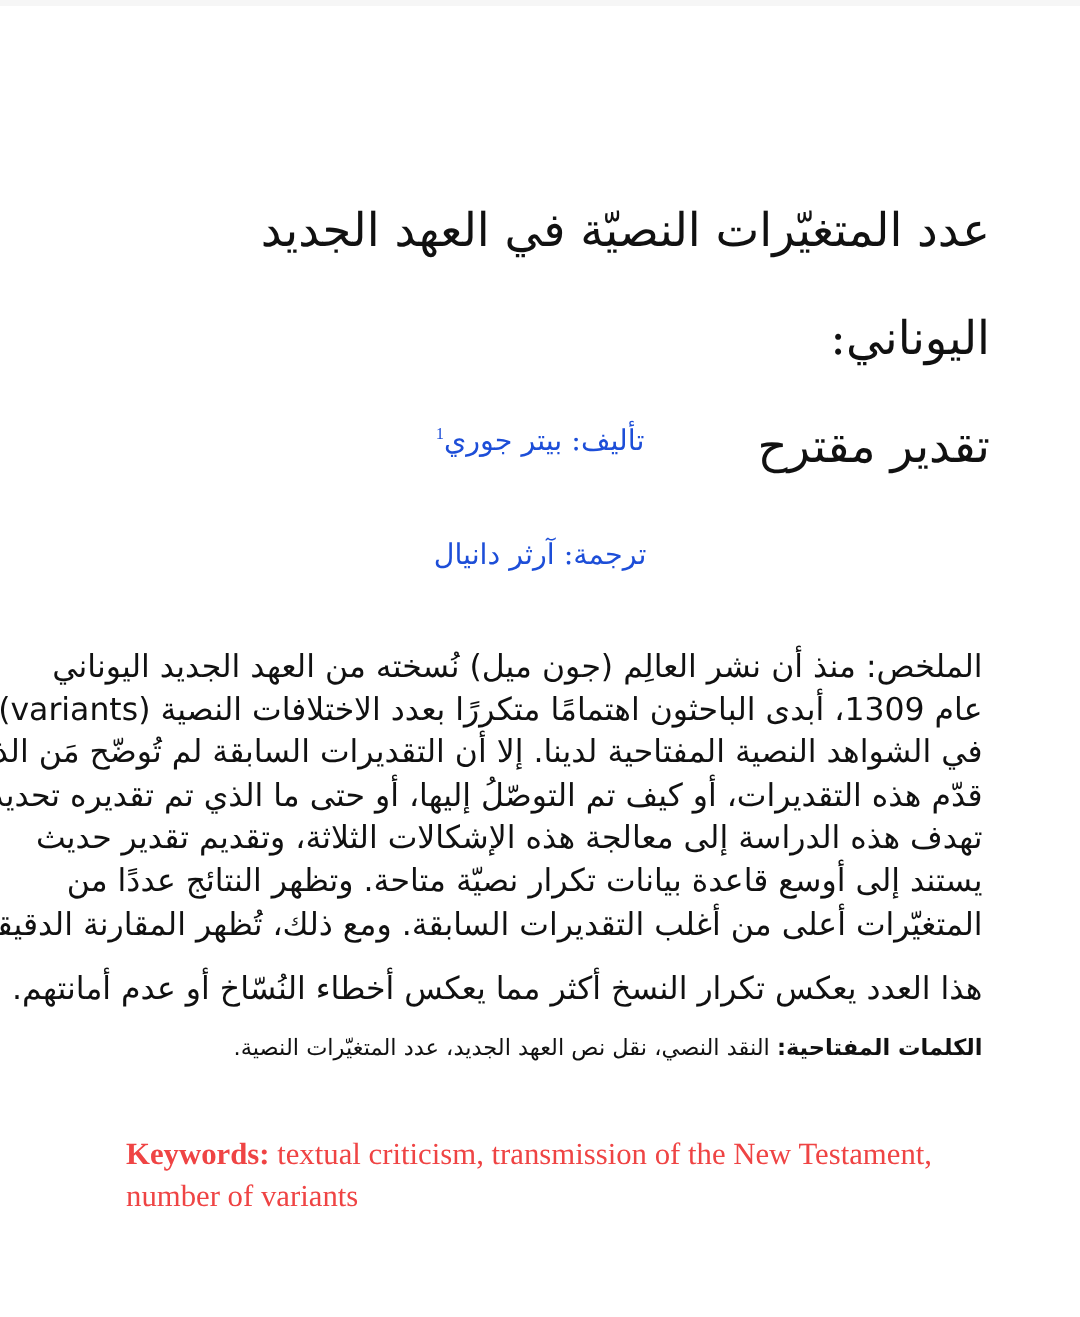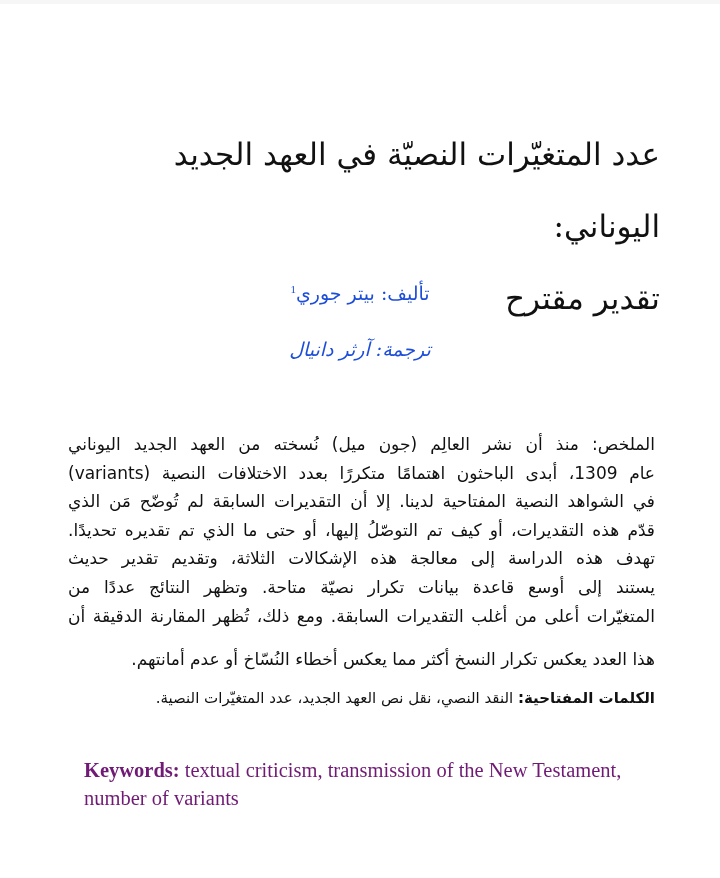--- a/index.html
+++ b/index.html
@@ -42,36 +42,36 @@
     .byline {
       position: absolute;
       left: 0; right: 0;
       text-align: center;
       direction: rtl;
       font-family: "DejaVu Serif", serif;
       font-size: 19px;
       color: #1d4ed8;
     }
     .author { top: 282px; }
-    .translator { top: 338px; font-style: italic; }
+    .translator { top: 358px; }
     .fn {
       font-size: 11px;
       vertical-align: super;
       font-family: "Liberation Serif", serif;
     }
     .abstract {
       position: absolute;
       left: 68px;
       width: 587px;
       top: 430px;
       direction: rtl;
       text-align: justify;
       text-align-last: right;
       font-family: "DejaVu Sans", sans-serif;
-      font-size: 17px;
+      font-size: 21px;
       line-height: 28.6px;
       color: #111;
       margin: 0;
     }
     .abstract .line {
       display: block;
       text-align: justify;
       text-align-last: justify;
       white-space: nowrap;
     }
@@ -97,21 +97,21 @@
     .keywords-en {
       position: absolute;
       left: 84px;
       width: 560px;
       top: 756px;
       direction: ltr;
       text-align: left;
       font-family: "Liberation Serif", serif;
       font-size: 20.5px;
       line-height: 28px;
-      color: #701a75;
+      color: #ef4444;
       margin: 0;
     }
     .keywords-en .kw-label {
       font-weight: bold;
     }
   </style>
 </head>
 <body>
 
 <div class="top-strip"></div>

